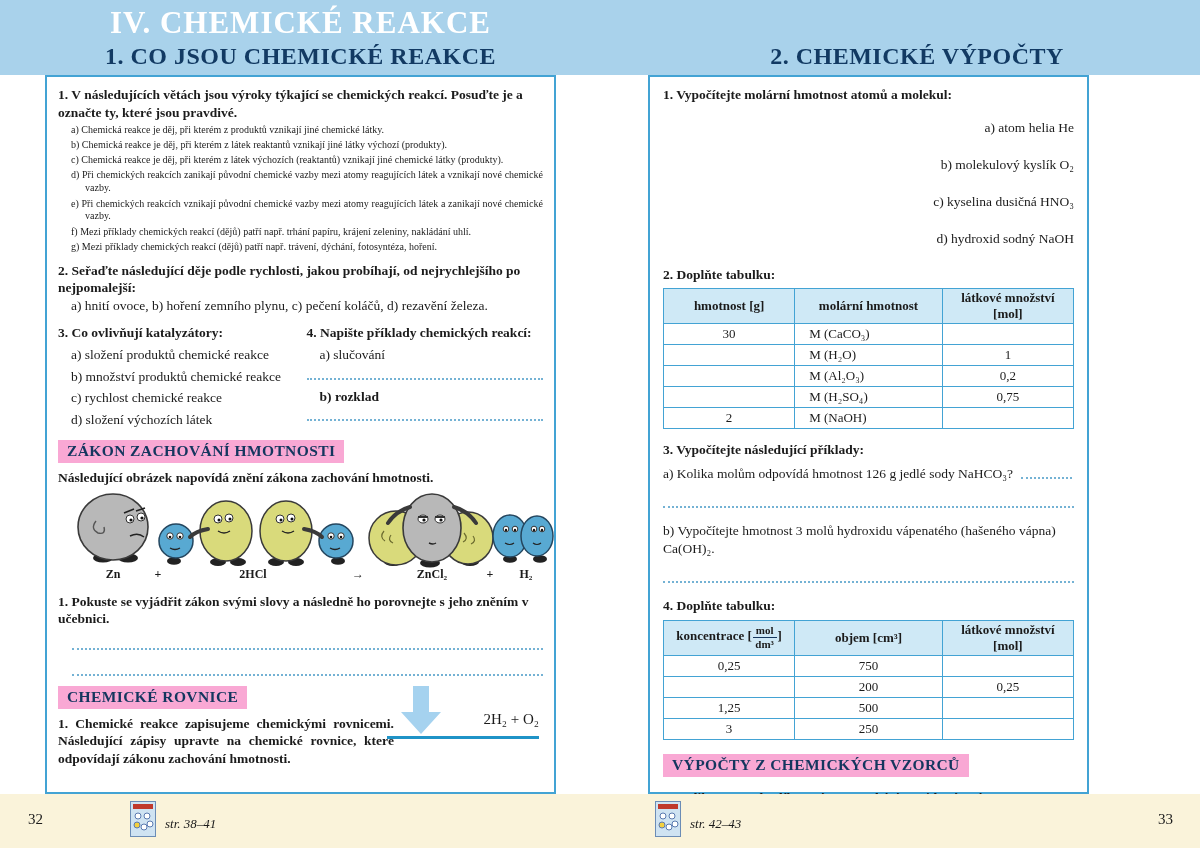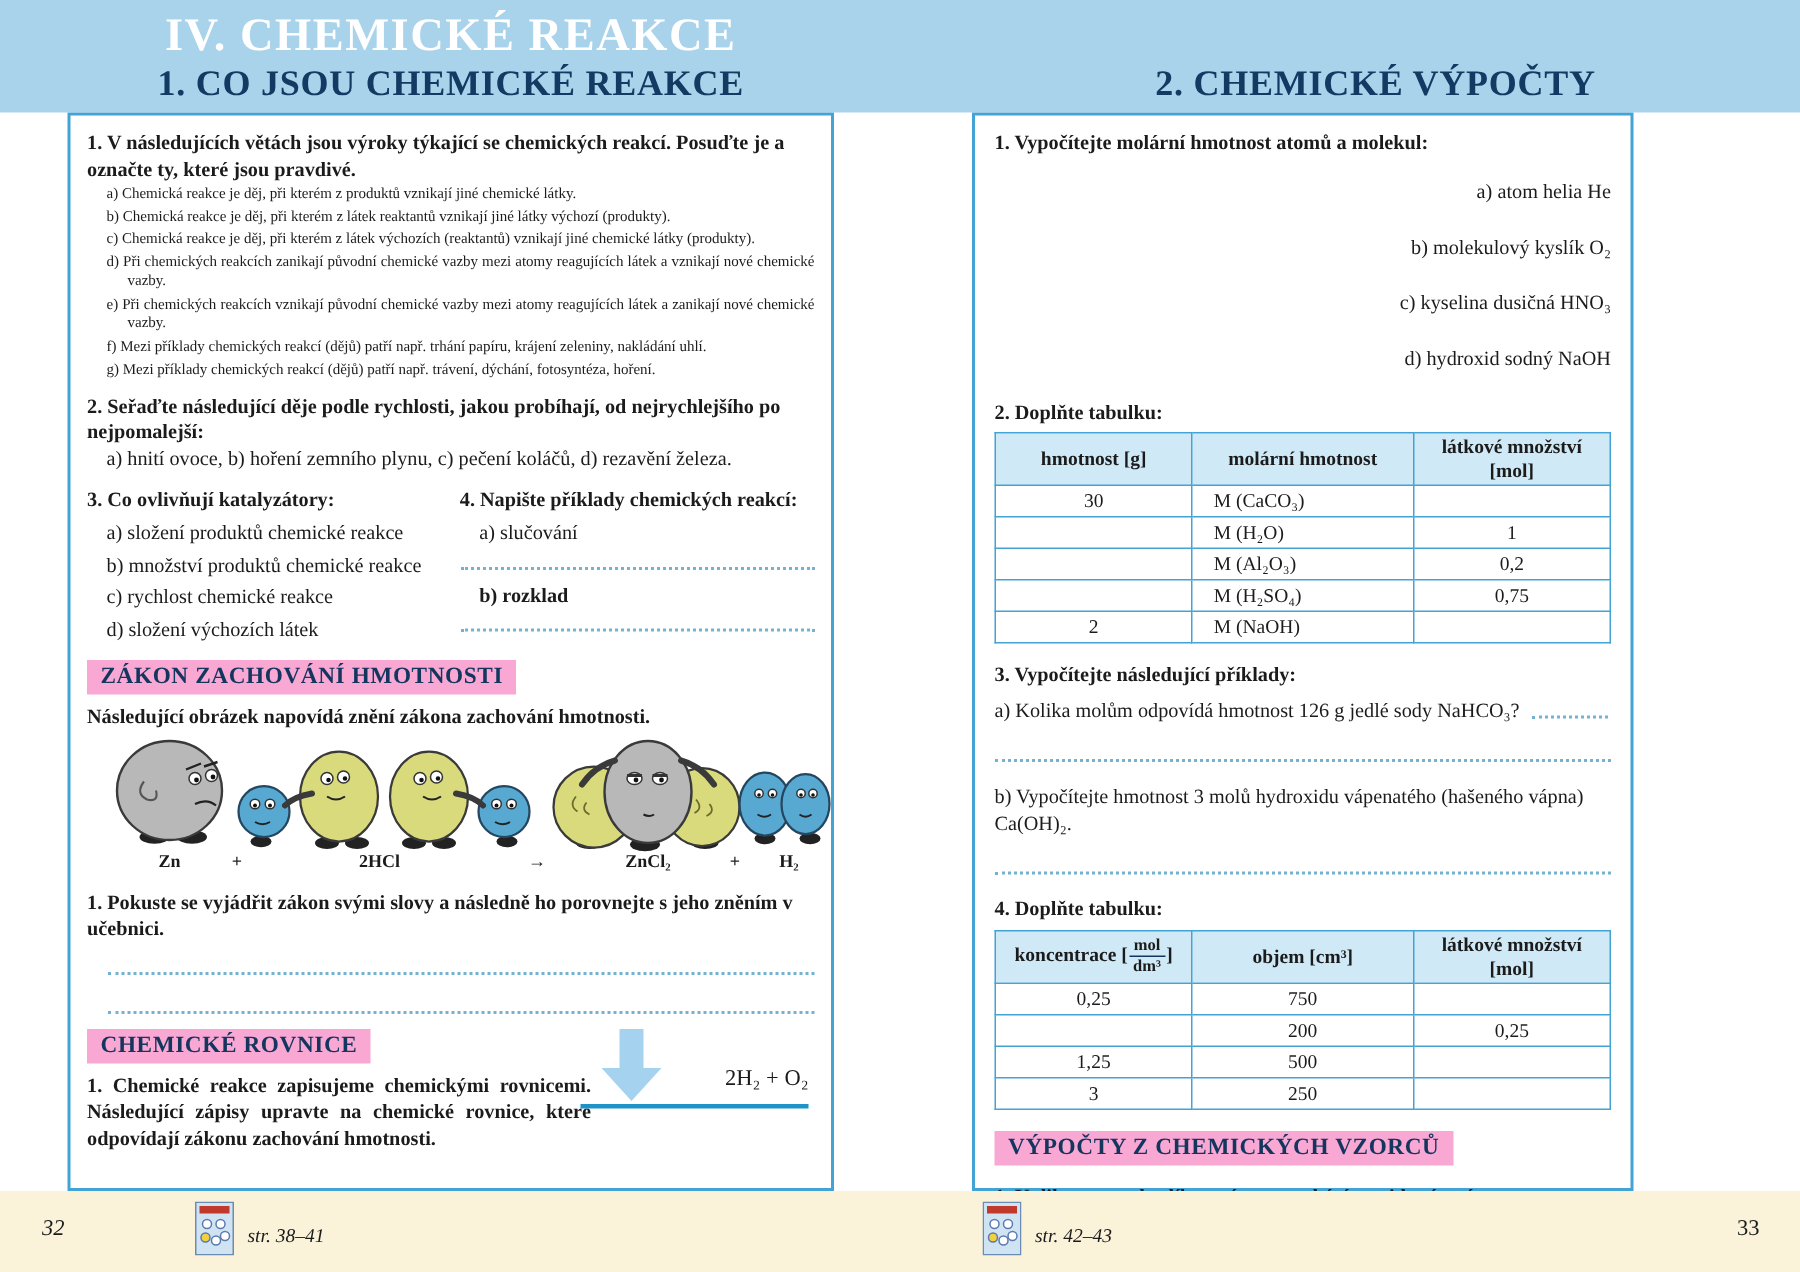--- a/index.html
+++ b/index.html
@@ -369,21 +369,21 @@
         <rect x="74" y="76" width="7" height="5" fill="#caccce" transform="rotate(-8 77 78)"></rect>
         <rect x="56" y="24" width="6" height="5" fill="#9fa2a6" transform="rotate(20 59 26)"></rect>
         <rect x="98" y="38" width="6" height="5" fill="#6c6f73" transform="rotate(-22 101 40)"></rect>
       </svg>
     </div>
 
   </div>
 </div>
 
 <div class="footer">
-  <div class="pg" style="left:28px;font-style:italic;">32</div>
+  <div class="pg" style="left:28px;">32</div>
   <svg class="book" style="left:130px;" width="26" height="36" viewBox="0 0 26 36">
     <rect x="0.5" y="0.5" width="25" height="35" fill="#cfe3f2" stroke="#6b8cb5"></rect>
     <rect x="3" y="3" width="20" height="5" fill="#c0392b"></rect>
     <circle cx="8" cy="15" r="3" fill="#ffffff" stroke="#5a7ab0"></circle>
     <circle cx="17" cy="15" r="3" fill="#ffffff" stroke="#5a7ab0"></circle>
     <circle cx="7" cy="24" r="3" fill="#f4d03f" stroke="#5a7ab0"></circle>
     <circle cx="14" cy="26" r="3" fill="#ffffff" stroke="#5a7ab0"></circle>
     <circle cx="20" cy="23" r="3" fill="#ffffff" stroke="#5a7ab0"></circle>
   </svg>
   <div class="ref" style="left:165px;">str. 38–41</div>

